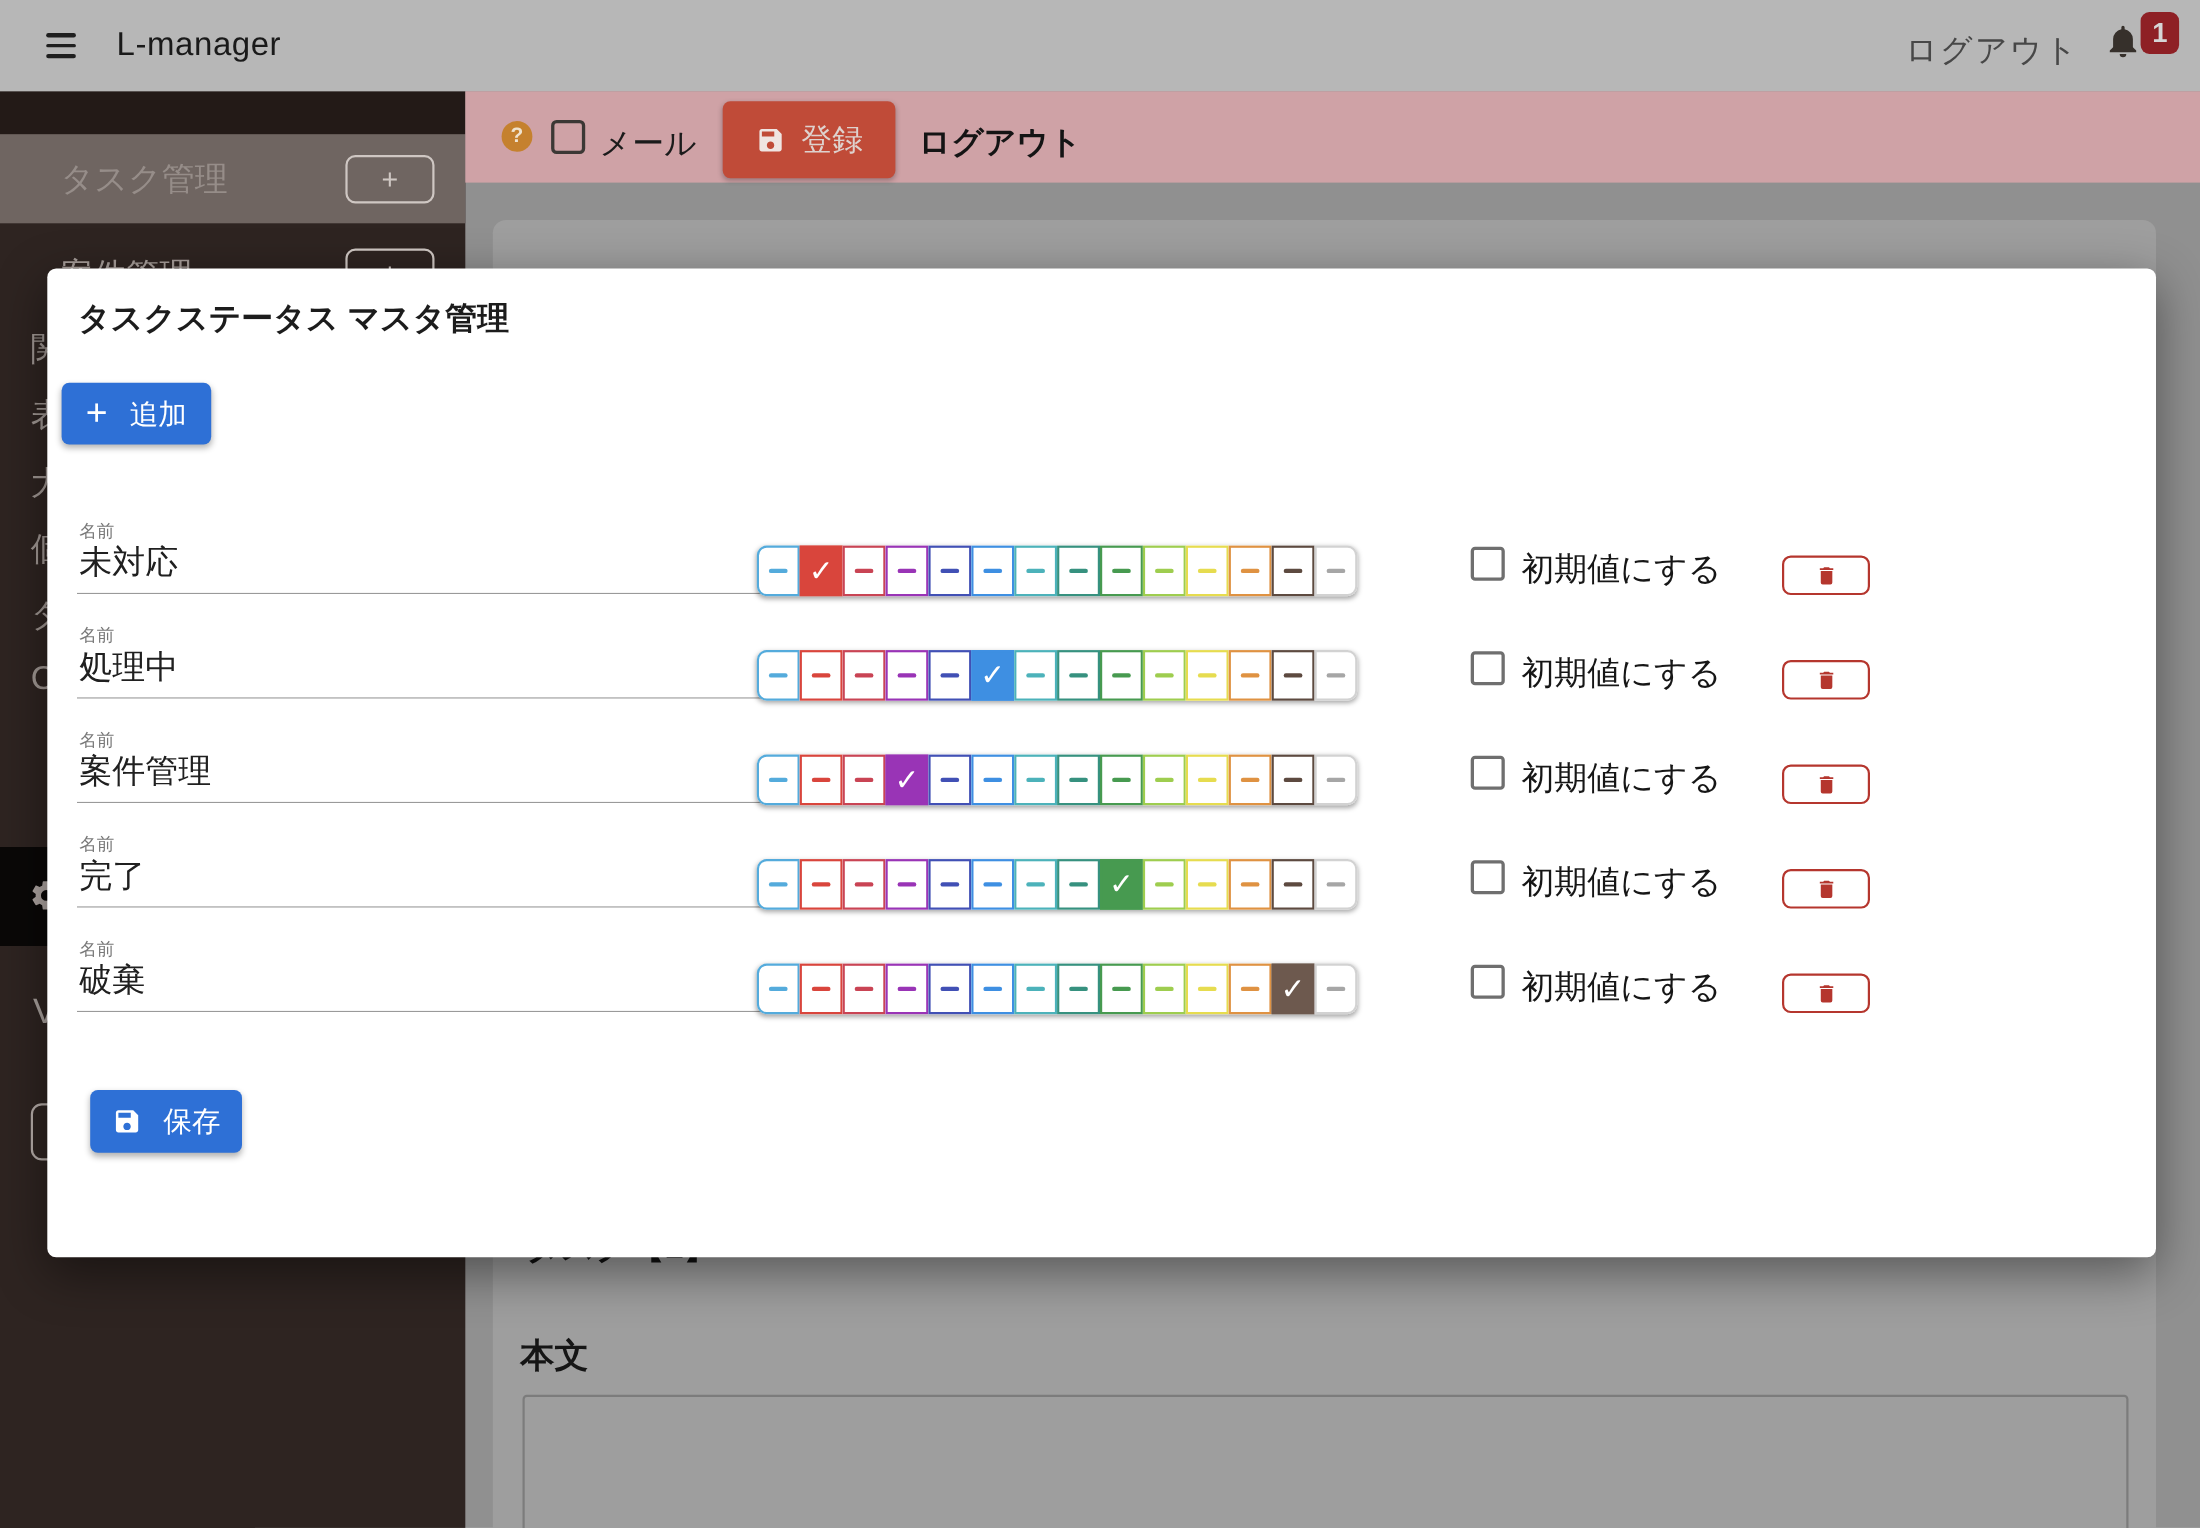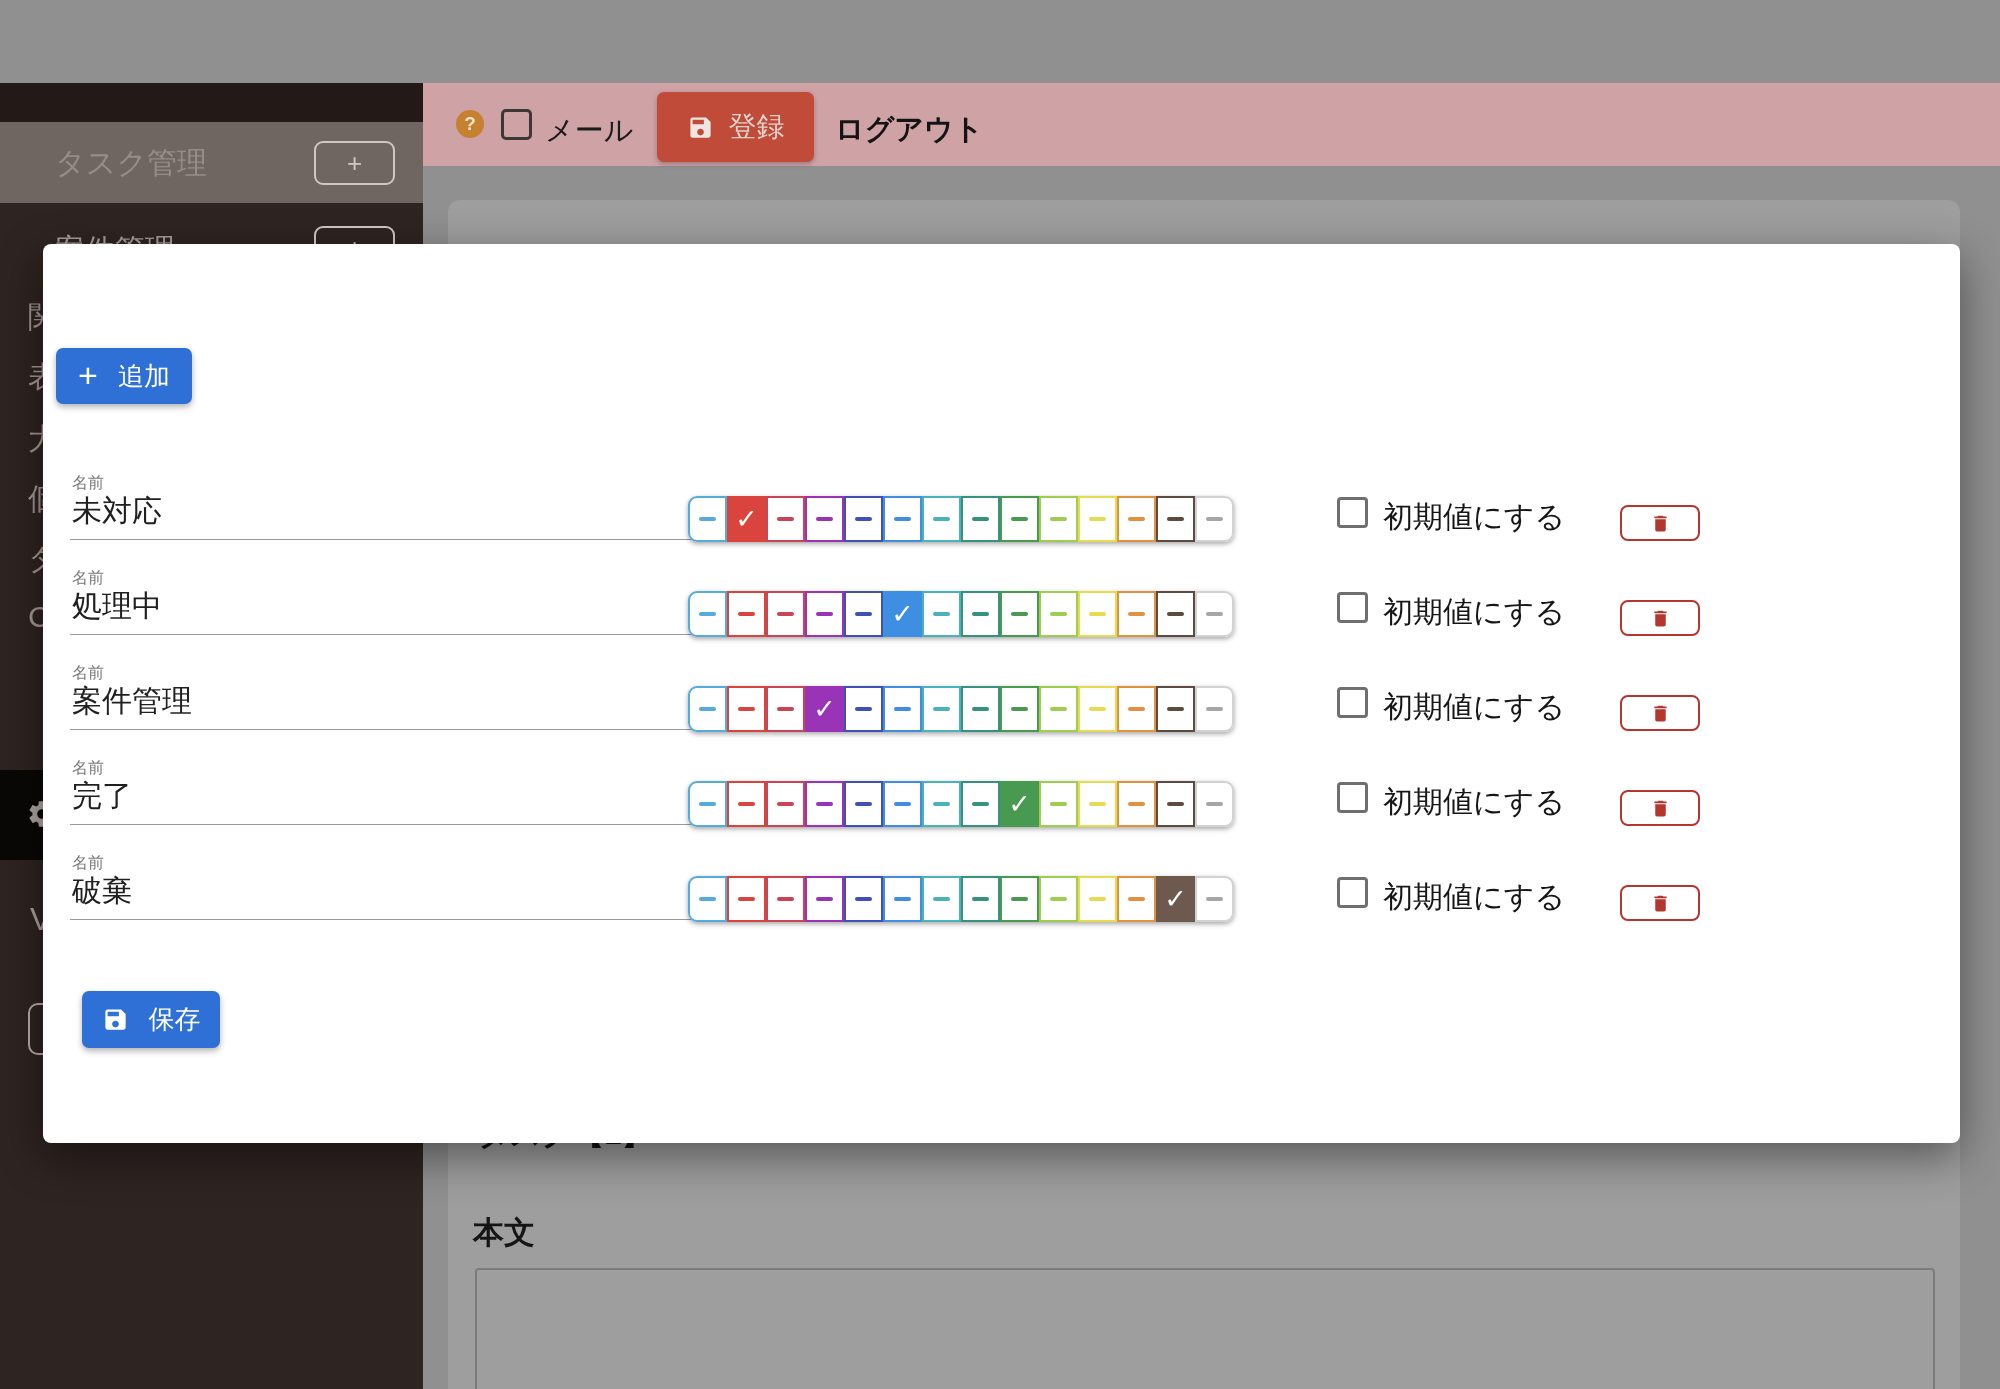--- a/index.html
+++ b/index.html
@@ -106,35 +106,49 @@
       </div>
     <div class="gear-row">
       <svg width="32" height="32" viewBox="0 0 24 24" fill="#b0a7a3">
           <path d="M19.14 12.94c.04-.3.06-.61.06-.94 0-.32-.02-.64-.07-.94l2.03-1.58a.49.49 0 0 0 .12-.61l-1.92-3.32a.488.488 0 0 0-.59-.22l-2.39.96c-.5-.38-1.03-.7-1.62-.94l-.36-2.54a.484.484 0 0 0-.48-.41h-3.84c-.24 0-.43.17-.47.41l-.36 2.54c-.59.24-1.13.57-1.62.94l-2.39-.96c-.22-.08-.47 0-.59.22L2.74 8.87c-.12.21-.08.47.12.61l2.03 1.58c-.05.3-.09.63-.09.94s.02.64.07.94l-2.03 1.58a.49.49 0 0 0-.12.61l1.92 3.32c.12.22.37.29.59.22l2.39-.96c.5.38 1.03.7 1.62.94l.36 2.54c.05.24.24.41.48.41h3.84c.24 0 .44-.17.47-.41l.36-2.54c.59-.24 1.13-.56 1.62-.94l2.39.96c.22.08.47 0 .59-.22l1.92-3.32a.49.49 0 0 0-.12-.61l-2.01-1.58zM12 15.6A3.6 3.6 0 1 1 12 8.4a3.6 3.6 0 0 1 0 7.2z"></path>
         </svg>
     </div>
     <div class="v-frag">V</div>
     <div class="outline-frag"></div>
   </div>
 
+  <div id="topbar">
+    <div class="hamburger">
+        <span></span>
+        <span></span>
+        <span></span>
+      </div>
+    <div class="brand">L-manager</div>
+    <div class="logout">ログアウト</div>
+    <svg class="bell" viewBox="0 0 24 24" fill="#36302b">
+        <path d="M12 22a2 2 0 0 0 2-2h-4a2 2 0 0 0 2 2zm6-6V11a6 6 0 0 0-5-5.9V4a1 1 0 1 0-2 0v1.1A6 6 0 0 0 6 11v5l-2 2v1h16v-1l-2-2z"></path>
+      </svg>
+    <div class="badge">1</div>
+  </div>
 
   <div id="header-band">
     <div class="help-circle">?</div>
     <div class="mail-check"></div>
     <div class="mail-label">メール</div>
     <button class="register-btn">
       <svg width="27" height="27" viewBox="0 0 24 24" fill="#efe5e2" fill-rule="evenodd">
           <path d="M17 3H5c-1.11 0-2 .9-2 2v14c0 1.1.89 2 2 2h14c1.1 0 2-.9 2-2V7l-4-4zm-5 16c-1.66 0-3-1.34-3-3s1.34-3 3-3 3 1.34 3 3-1.34 3-3 3zm3-10H5V5h10v4z"></path>
         </svg>
       <span class="lbl">登録</span>
     </button>
     <div class="band-title">ログアウト</div>
   </div>
 
   <div id="modal">
+    <div class="m-title">タスクステータス マスタ管理</div>
     <button class="btn-blue add-btn">
       <span class="plus">+</span>
       <span class="lbl">追加</span>
     </button>
     <div id="rows-host">
         <div class="m-row" style="top: 228px;">
     <div class="f-label">名前</div>
     <div class="f-name" role="textbox">未対応</div>
     <div class="f-underline"></div>
     <div class="swatches">

